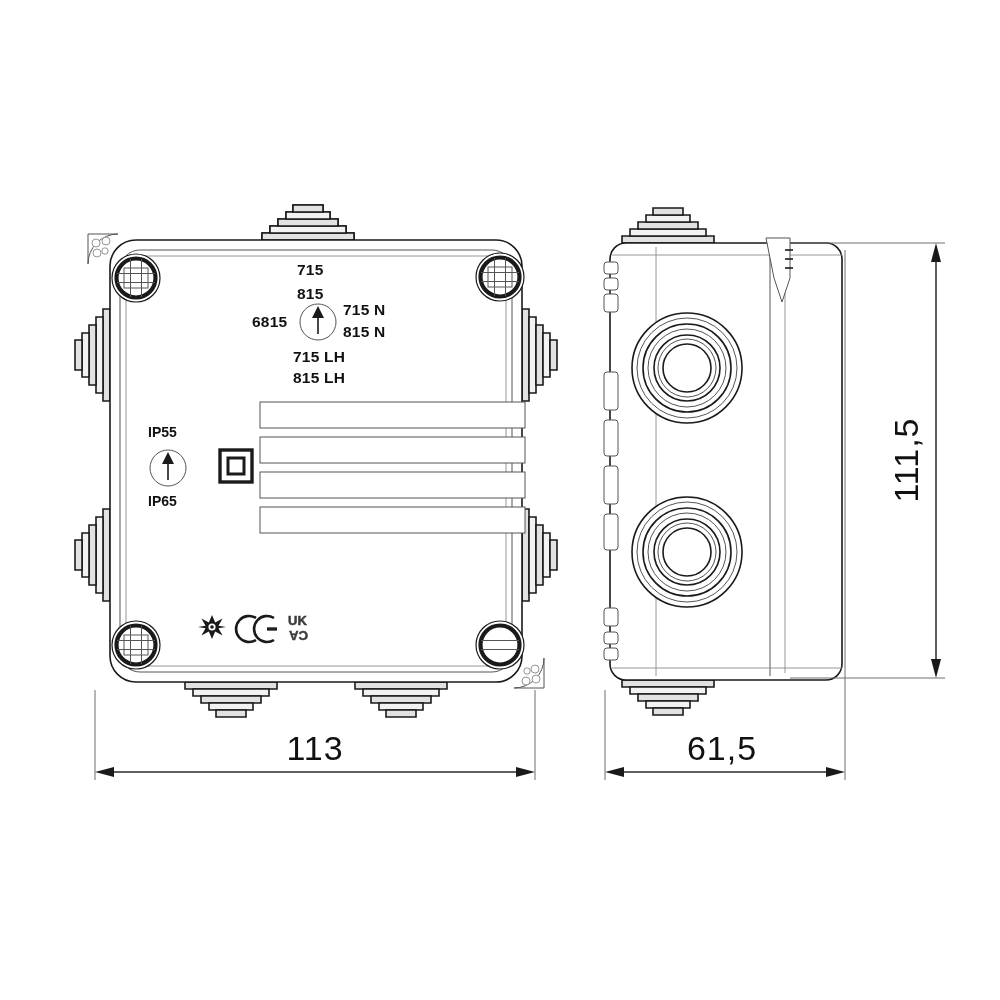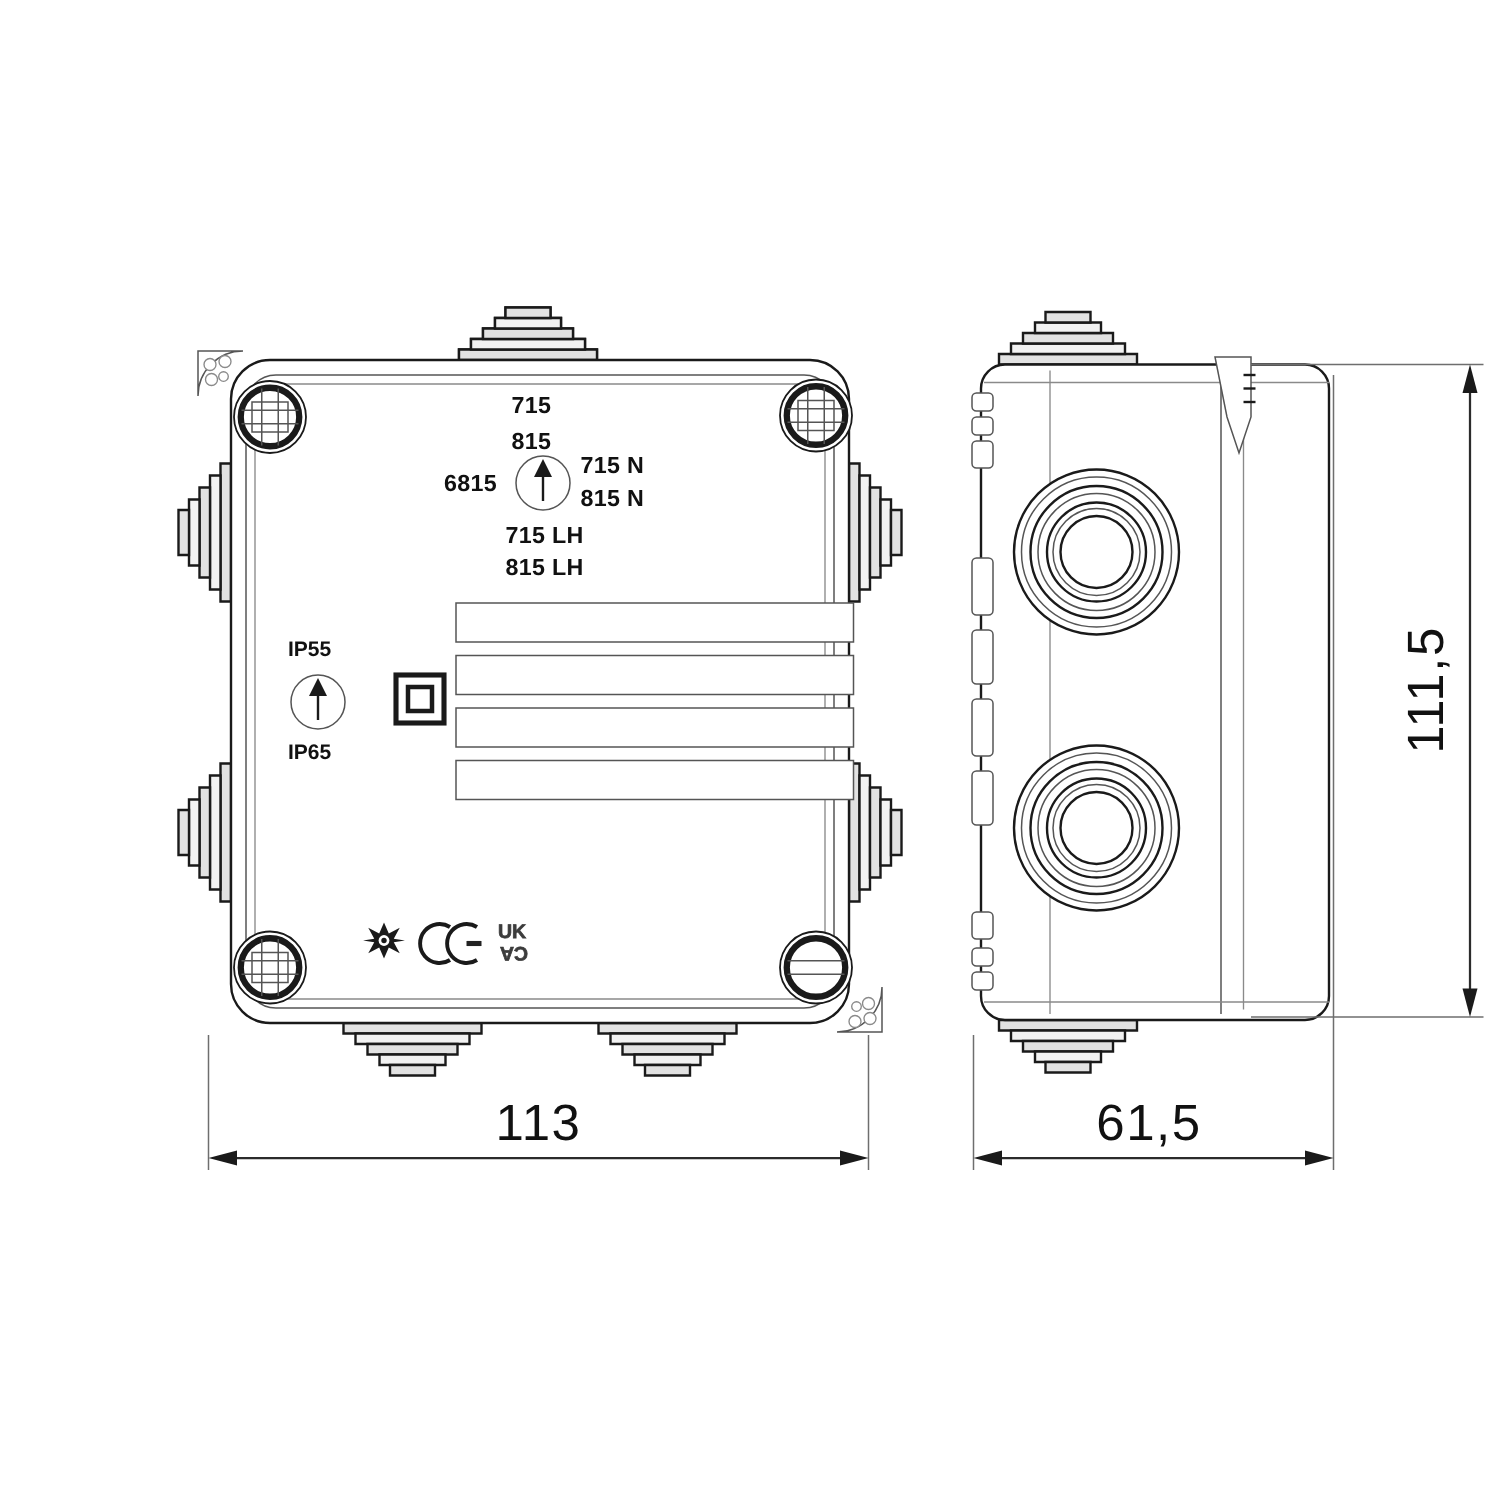--- a/index.html
+++ b/index.html
@@ -12,21 +12,20 @@
     width: 1000px;
     height: 1000px;
     font-family: "Liberation Sans", sans-serif;
     overflow: hidden;
   }
   #drawing-root {
     position: relative;
     width: 892px;
     height: 1000px;
     background: #ffffff;
-    margin-left: 44px;
   }
   svg#tech-drawing {
     display: block;
     width: 1000px;
     height: 1000px;
   }
   .ln       { fill: none; stroke: #1a1a1a; stroke-width: 1.6; }
   .ln-thin  { fill: none; stroke: #555555; stroke-width: 1.0; }
   .ln-fine  { fill: none; stroke: #8a8a8a; stroke-width: 0.9; }
   .ln-heavy { fill: none; stroke: #1a1a1a; stroke-width: 2.6; }

